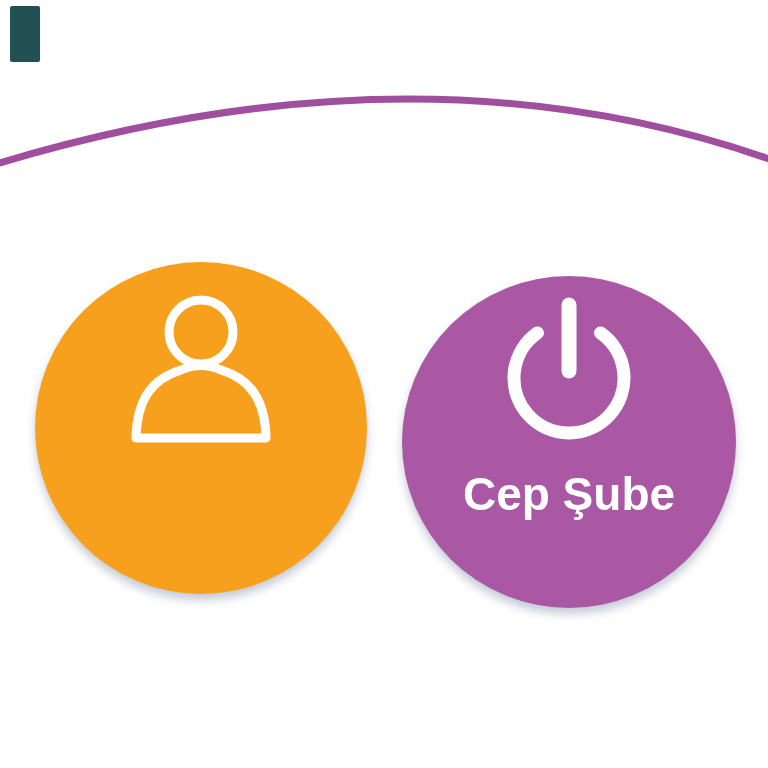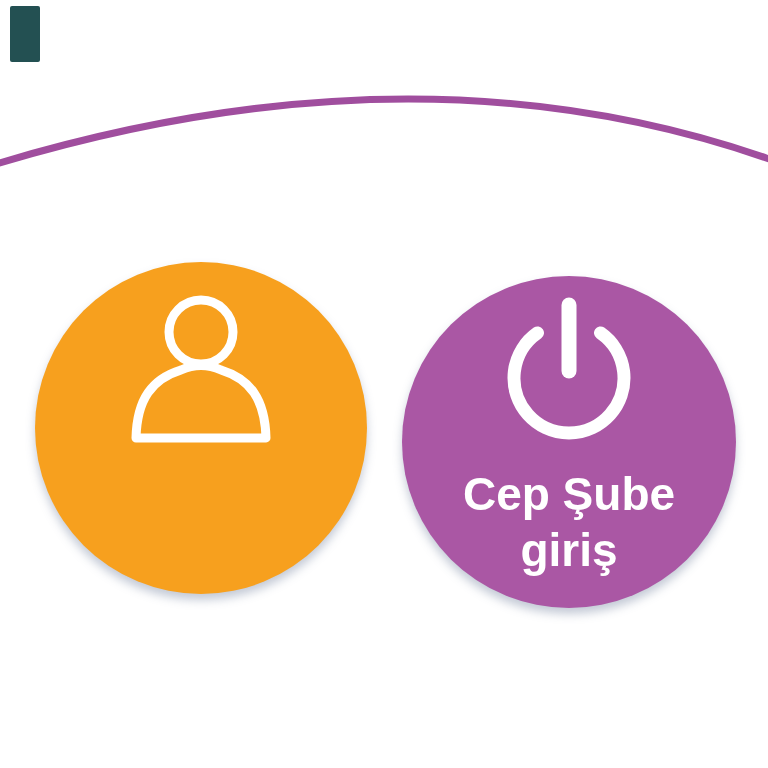--- a/index.html
+++ b/index.html
@@ -71,17 +71,16 @@
     <div class="btn-label">Başvurum</div>
   </div>
 
   <div class="circle-button purple">
     <svg class="icon-svg" viewBox="0 0 334 332" xmlns="http://www.w3.org/2000/svg">
       <path d="M 198.5 56.9 A 55 55 0 1 1 135.5 56.9" stroke-width="13" stroke-linecap="round"></path>
       <path d="M 167 29 L 167 95" stroke-width="15" stroke-linecap="round"></path>
     </svg>
     <div class="btn-label">
       <div>Cep Şube</div>
-      <div>giriş</div>
     </div>
   </div>
 
 </div>
 
 </body></html>

